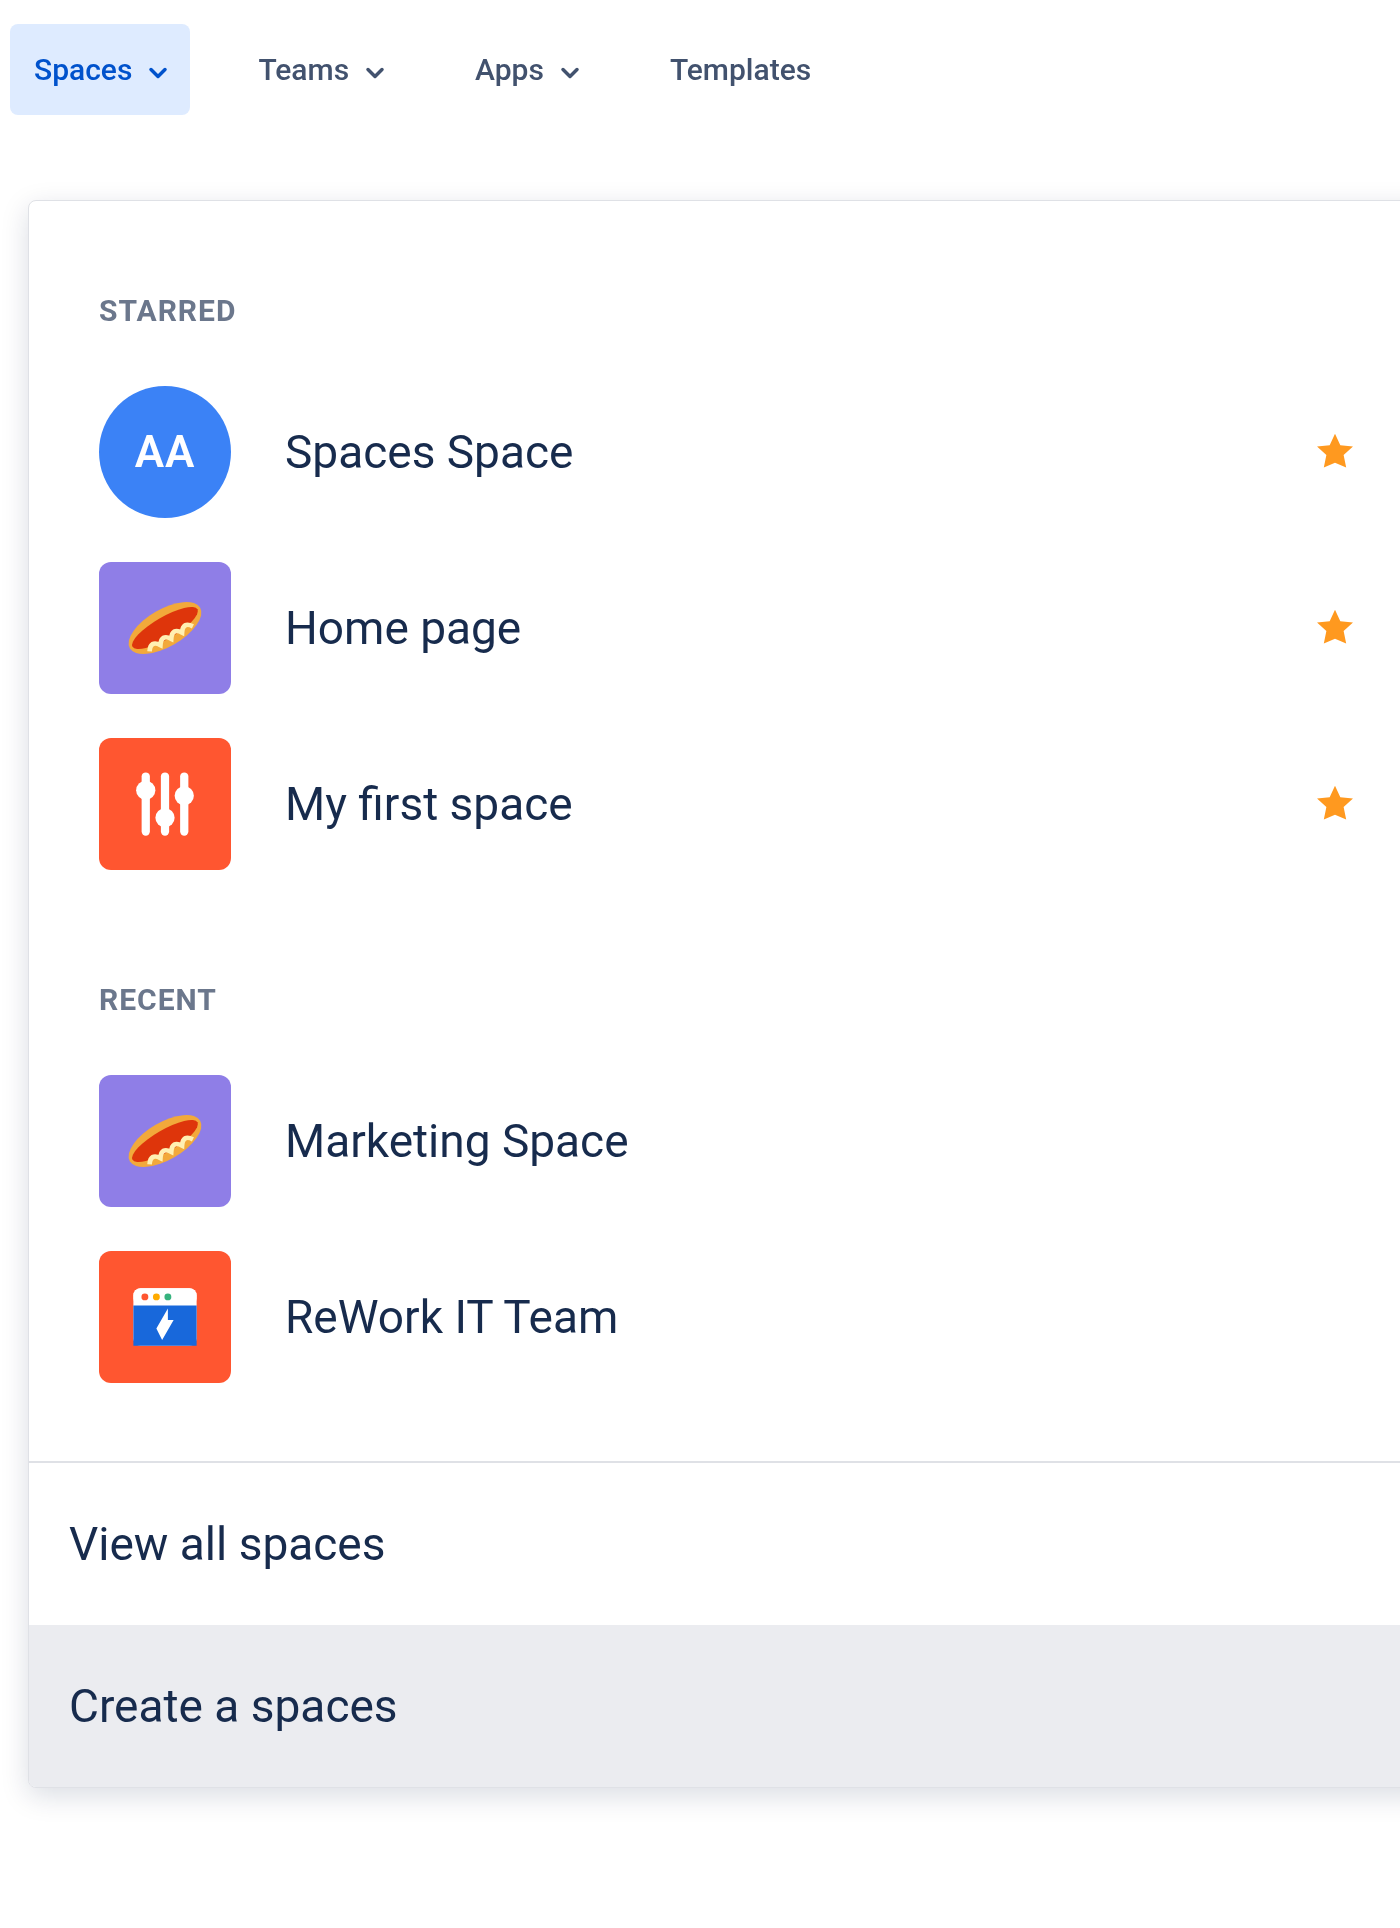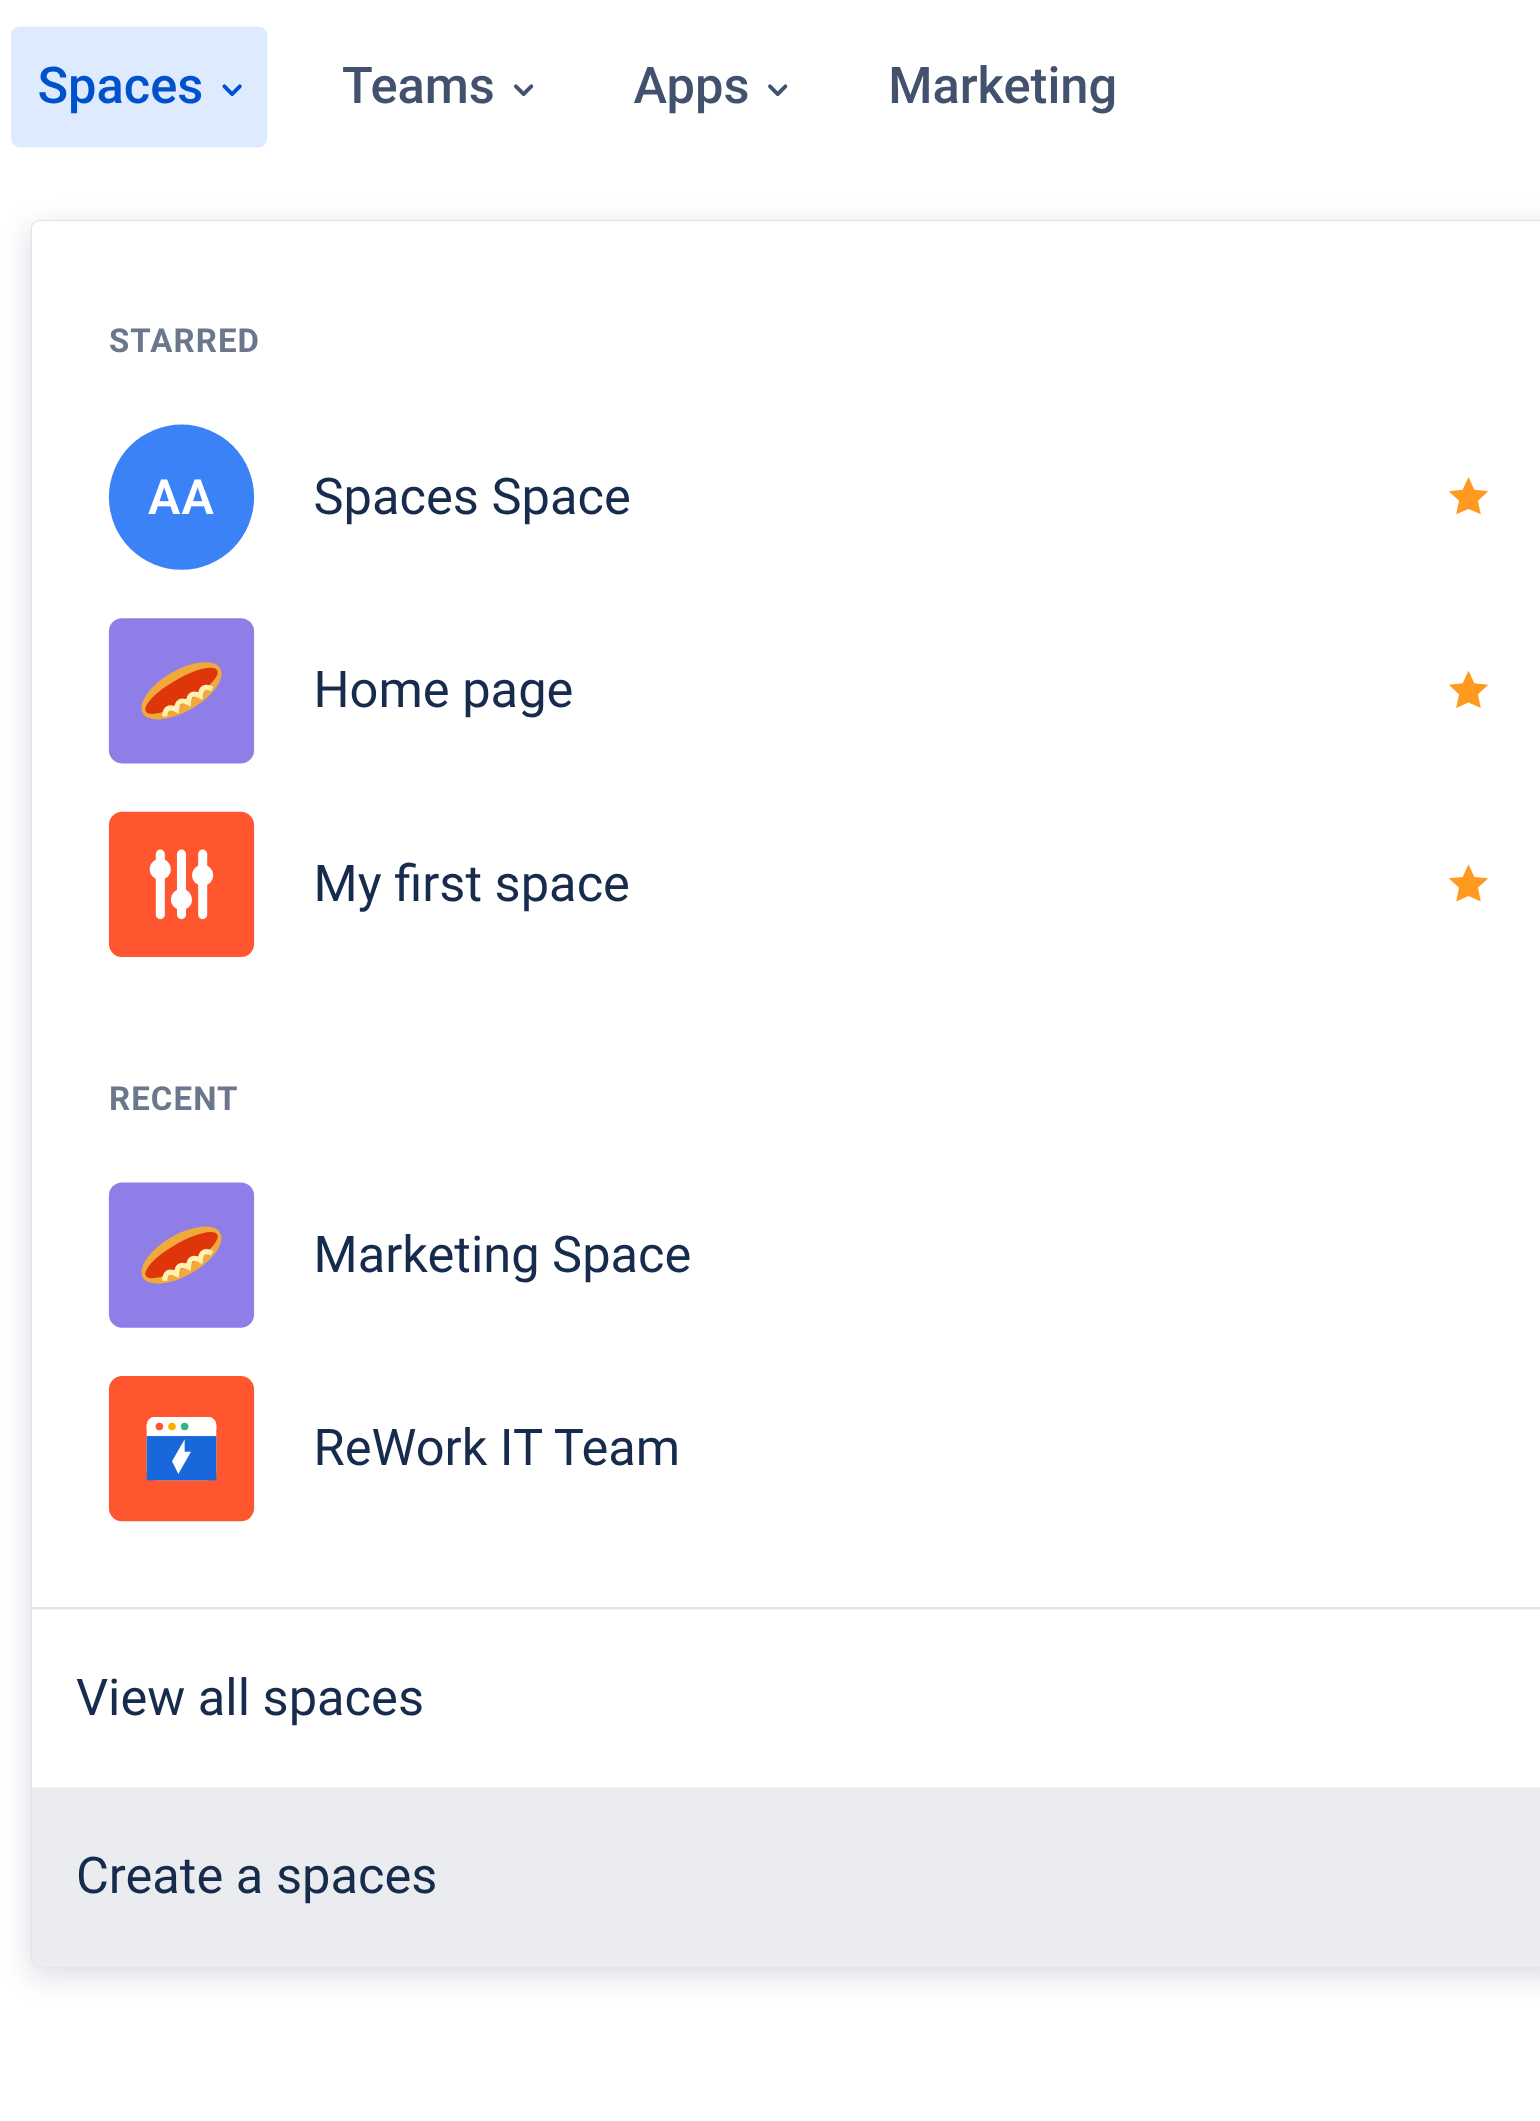--- a/index.html
+++ b/index.html
@@ -1,21 +1,21 @@
 <!DOCTYPE html>
 <html><head>
 <meta charset="utf-8">
 <style>
   * { box-sizing: border-box; margin: 0; padding: 0; }
   html, body { width: 1400px; height: 1928px; font-family: -apple-system, BlinkMacSystemFont, "Segoe UI", Roboto, Helvetica, Arial, sans-serif; background: #fff; color: #172B4D; }
   .stage { position: relative; width: 1400px; height: 1928px; overflow: hidden; }
 
   
   .topnav { position: absolute; top: 24px; left: 10px; display: flex; align-items: center; gap: 44px; }
-  .nav-item { display: inline-flex; align-items: center; gap: 12px; font-size: 46px; font-weight: 500; color: #42526E; padding: 28px 24px; border-radius: 8px; cursor: pointer; }
+  .nav-item { display: inline-flex; align-items: center; gap: 12px; font-size: 30px; font-weight: 500; color: #42526E; padding: 28px 24px; border-radius: 8px; cursor: pointer; }
   .nav-item.active { background: #DEEBFF; color: #0052CC; }
   .nav-item.no-caret { padding-right: 24px; }
   .caret { width: 22px; height: 22px; }
   .caret svg { display:block; }
   .nav-item .caret path { stroke: #42526E; }
   .nav-item.active .caret path { stroke: #0052CC; }
 
   
   .dropdown { position: absolute; top: 200px; left: 28px; width: 1400px; background: #fff; border: 1px solid #DFE1E6; border-radius: 8px; box-shadow: 0 8px 28px rgba(9,30,66,0.15); overflow: hidden; }
   .section-label { font-size: 30px; font-weight: 700; letter-spacing: 1px; color: #6B778C; padding: 92px 70px 36px 70px; text-transform: uppercase; }
@@ -71,21 +71,21 @@
     </div>
     <div class="nav-item">
       <span>Apps</span>
       <span class="caret">
         <svg width="28" height="28" viewBox="0 0 24 24" fill="none">
             <path d="M6 9l6 6 6-6" stroke-width="3" stroke-linecap="round" stroke-linejoin="round"></path>
           </svg>
       </span>
     </div>
     <div class="nav-item no-caret">
-      <span>Marketing</span>
+      <span>Templates</span>
     </div>
   </div>
 
   <div class="dropdown">
 
     <div class="section-label">Starred</div>
 
     <div class="item-row">
       <div class="item-icon round">
         <span>AA</span>

